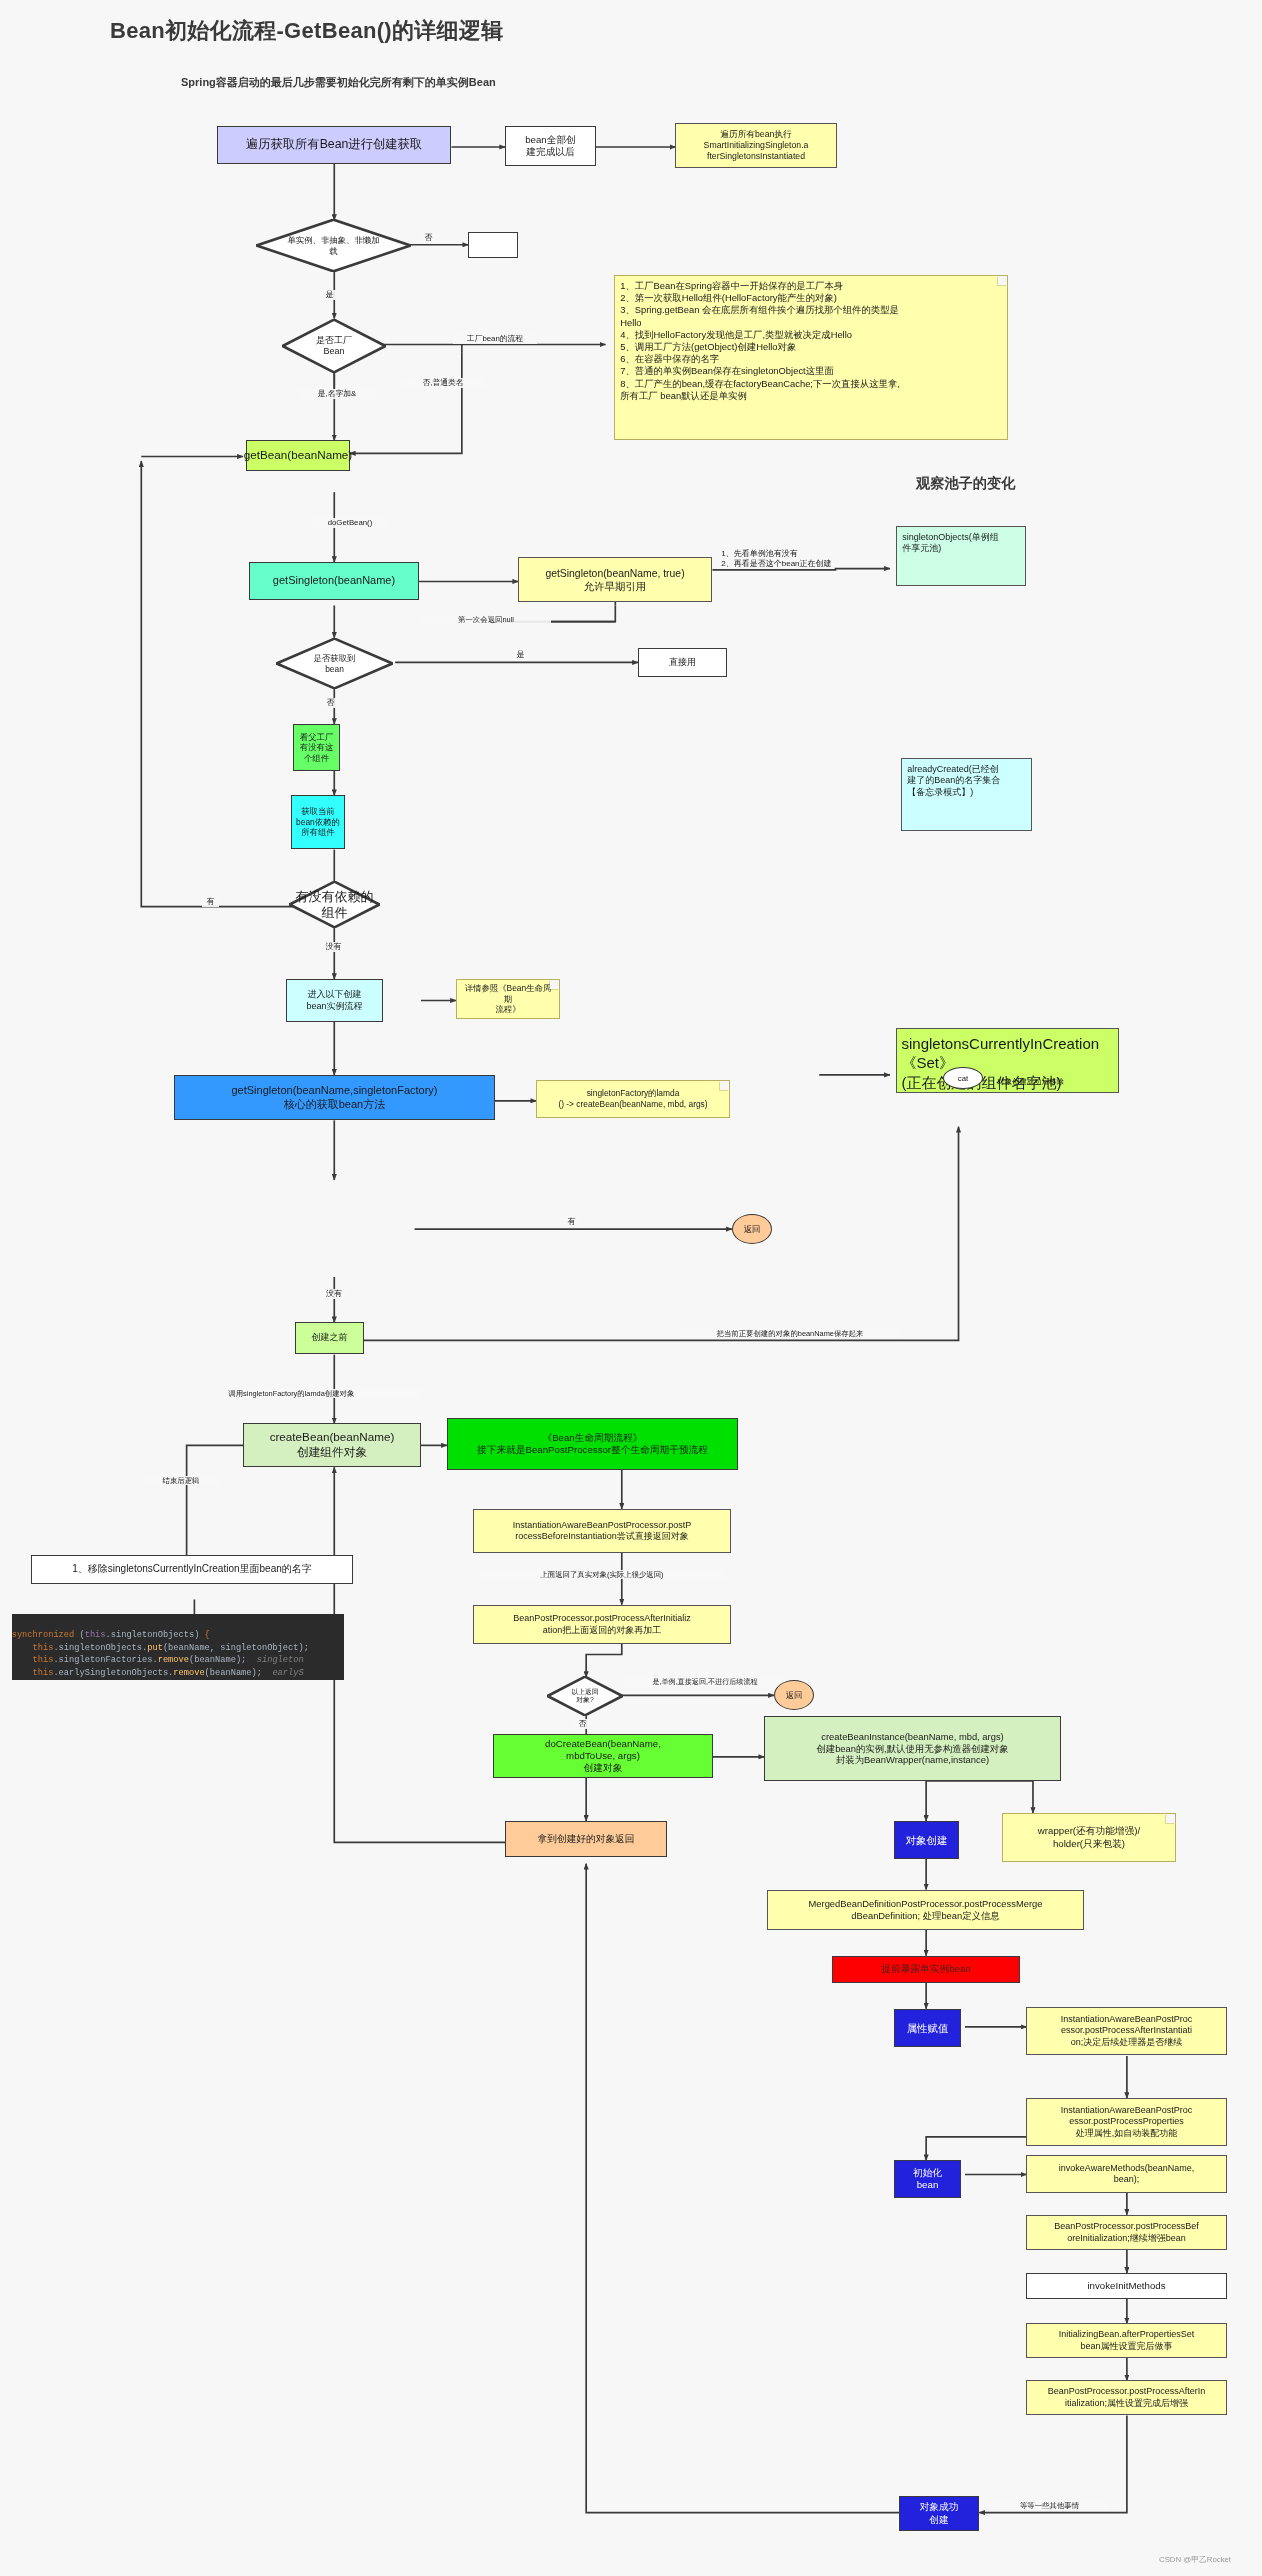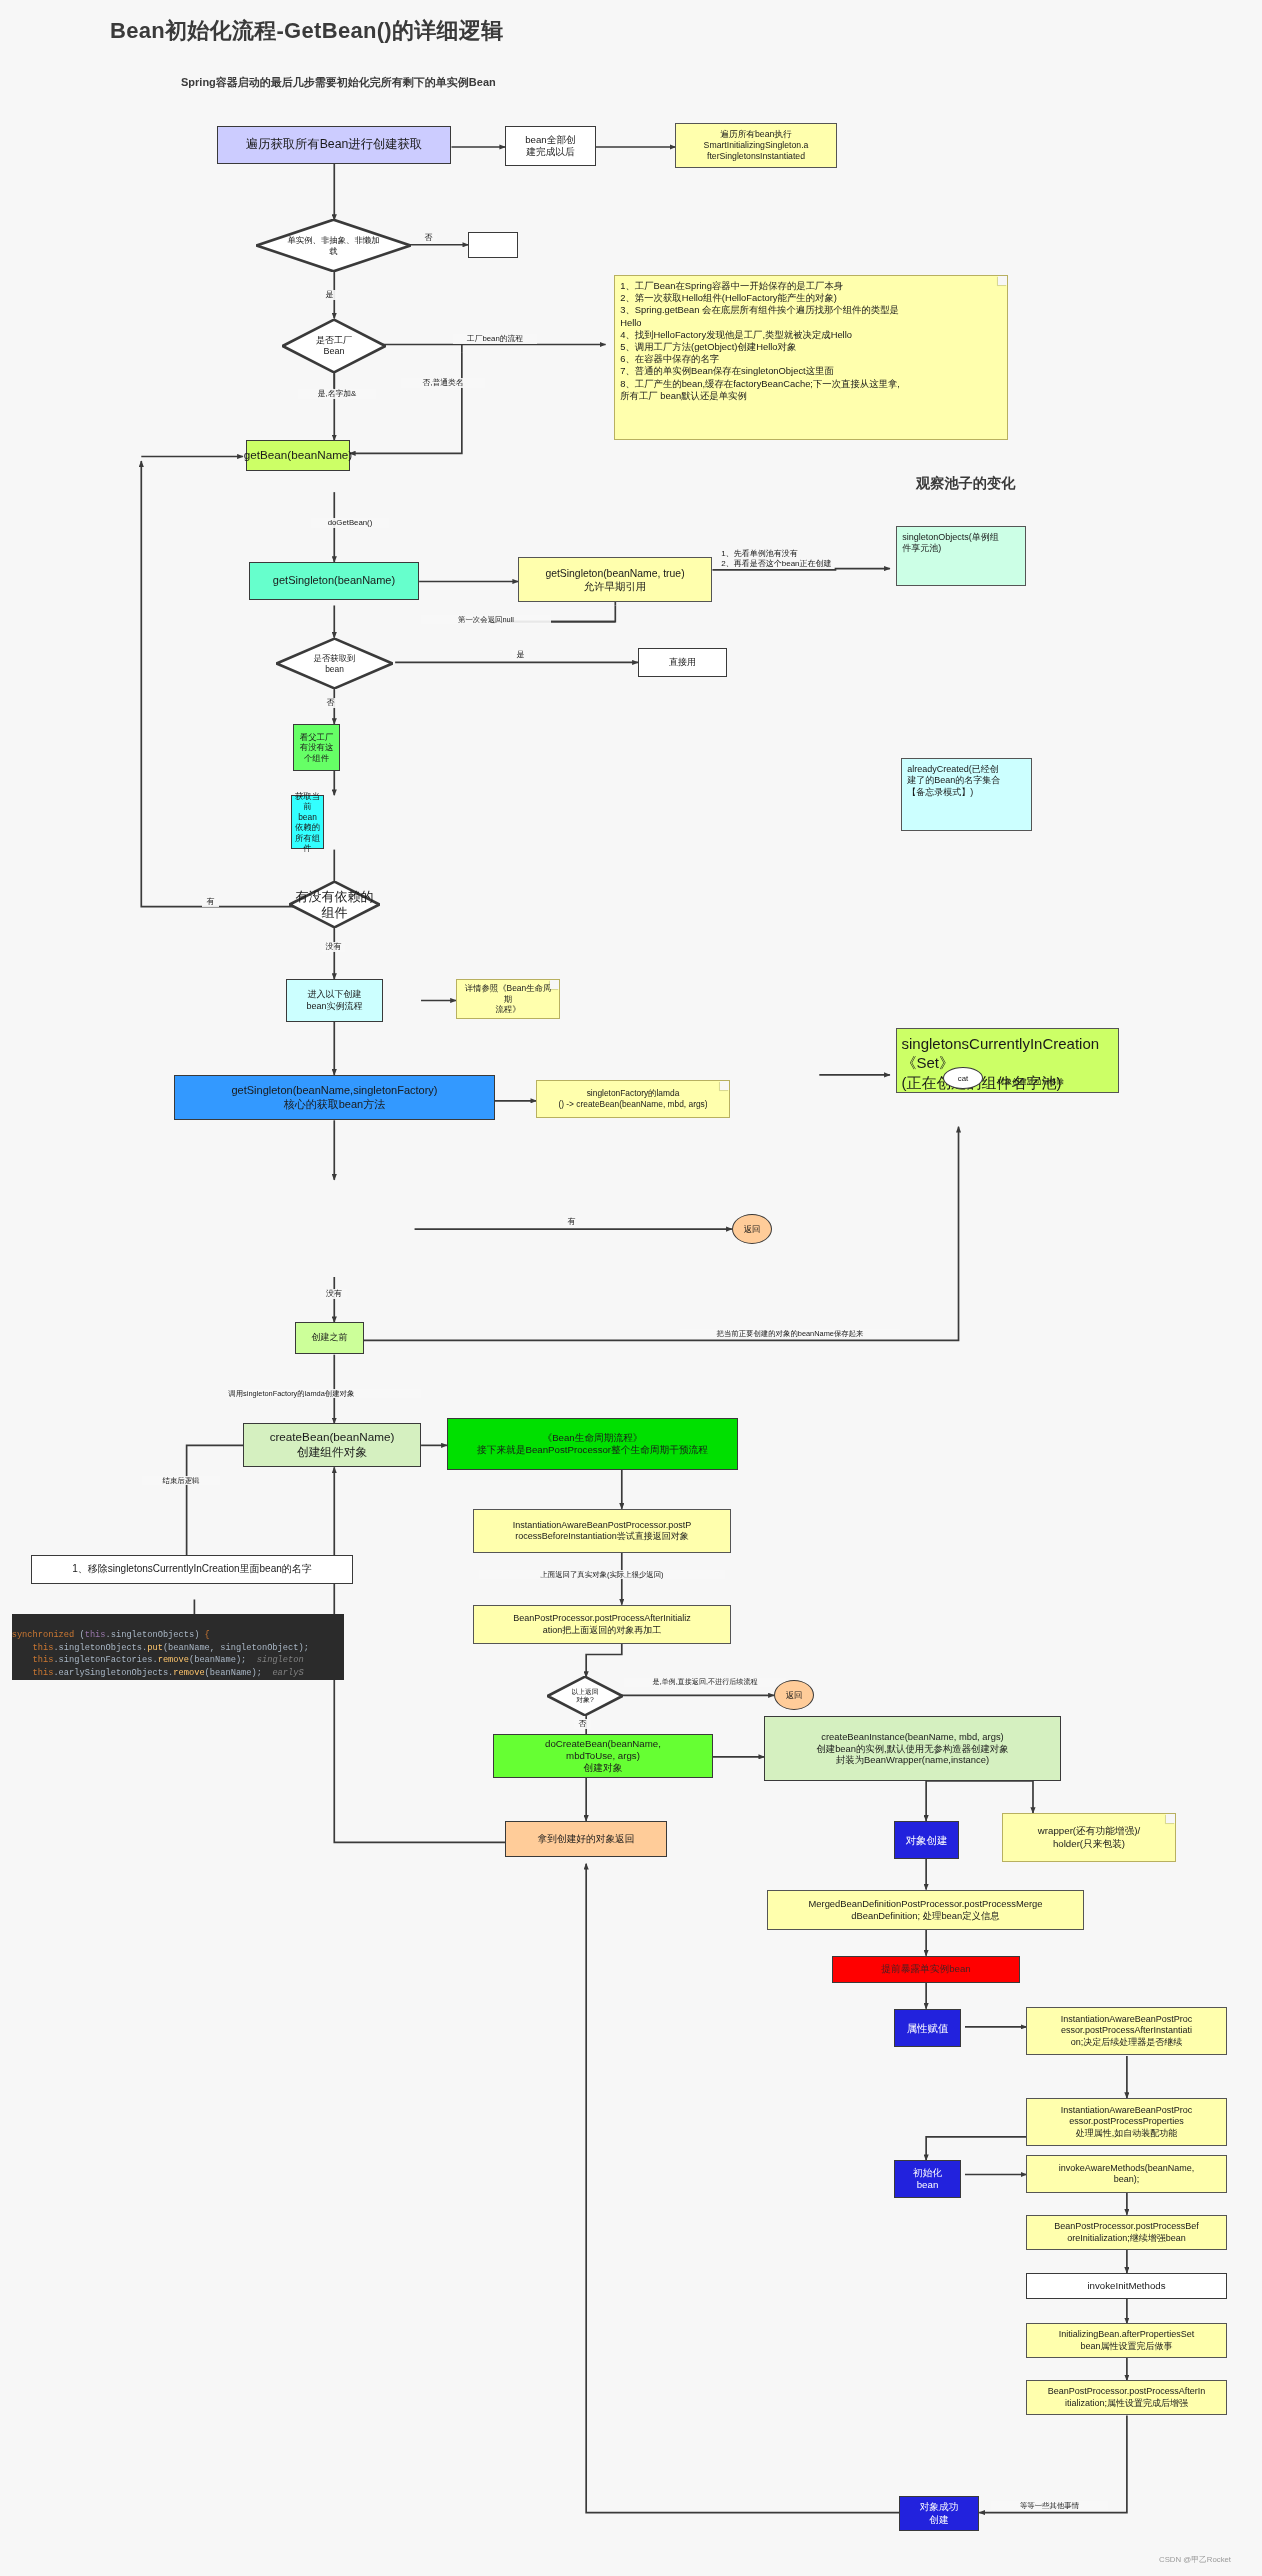--- a/index.html
+++ b/index.html
@@ -309,21 +309,21 @@
     <div class="dtext" style="font-size:8.4px;">是否获取到
 bean</div>
   </div>
 
   <div class="node" style="left:638px;top:648px;width:89px;height:28.5px;background:#ffffff;font-size:9px;">直接用</div>
 
   <div class="node" style="left:293px;top:724px;width:47px;height:47px;background:#66ff66;font-size:8.4px;">看父工厂
 有没有这
 个组件</div>
 
-  <div class="node" style="left:291px;top:795px;width:33px;height:54px;background:#33ffff;font-size:8.4px;">获取当前
+  <div class="node" style="left:291px;top:795px;width:54px;height:54px;background:#33ffff;font-size:8.4px;">获取当前
 bean依赖的
 所有组件</div>
 
   <div class="node" style="left:901px;top:758px;width:131px;height:73px;background:#ccffff;font-size:9px;align-items:flex-start;justify-content:flex-start;text-align:left;padding:5.2px;border-color:#555;">alreadyCreated(已经创
 建了的Bean的名字集合
 【备忘录模式】)</div>
 
   <div class="diamond" style="left:289px;top:881px;width:91px;height:47px;">
     <svg class="dshape" viewBox="0 0 140 72" preserveAspectRatio="none">
       <polygon points="70,1 139,36 70,71 1,36" fill="#ffffff" stroke="#3a3a3a" stroke-width="2.6" vector-effect="non-scaling-stroke"></polygon>

